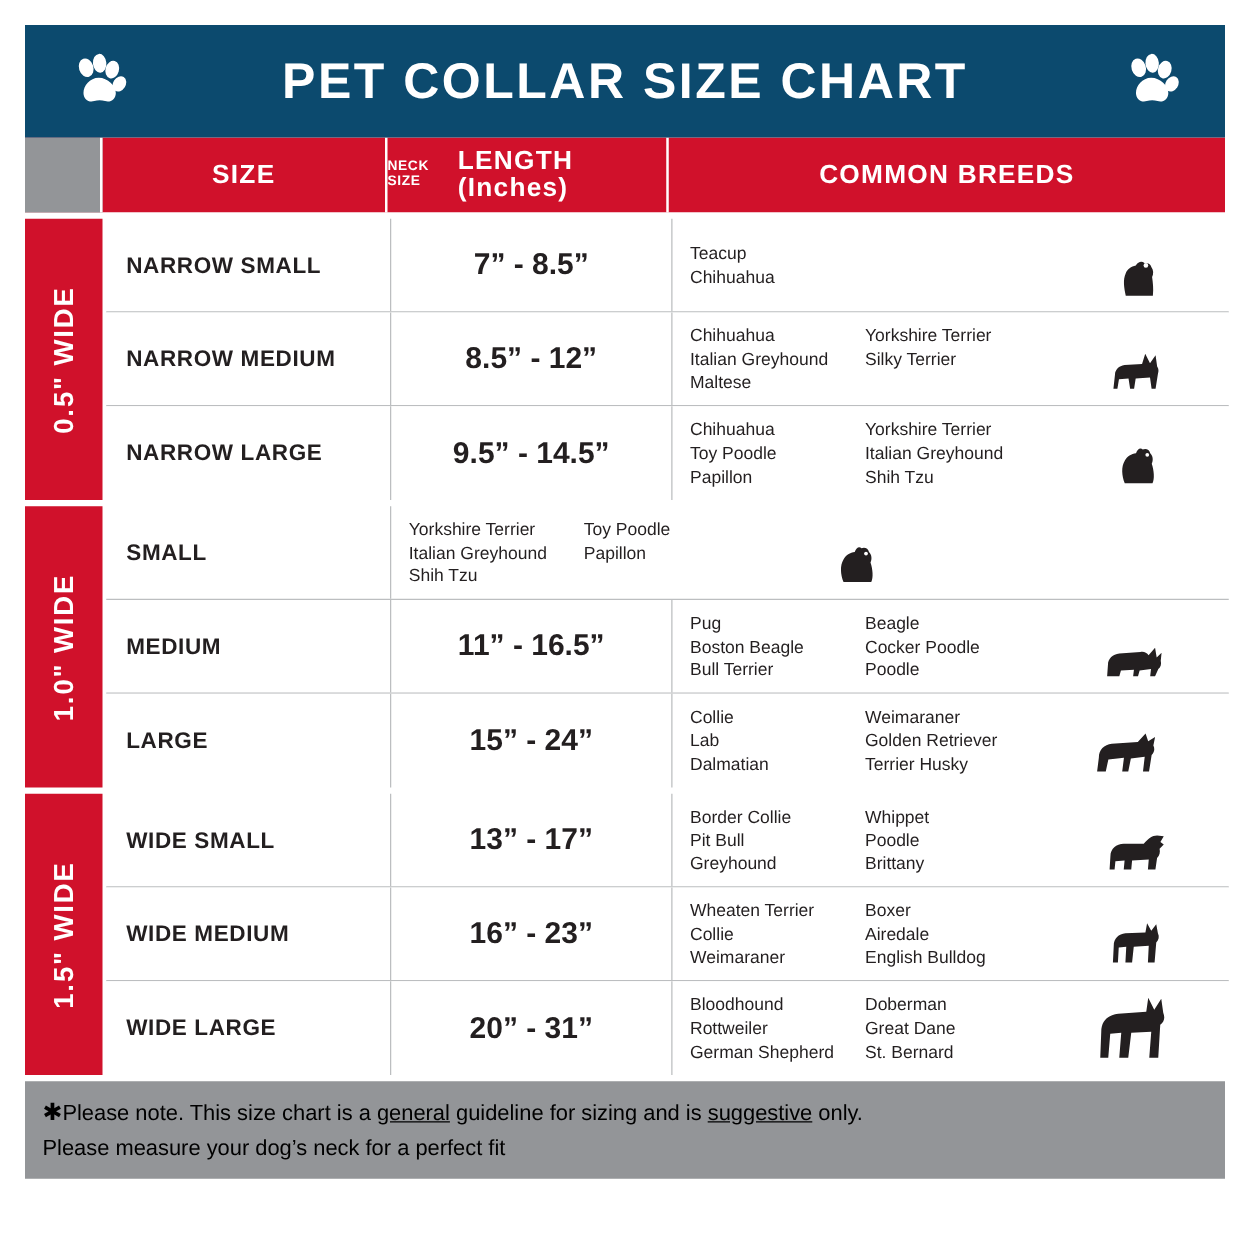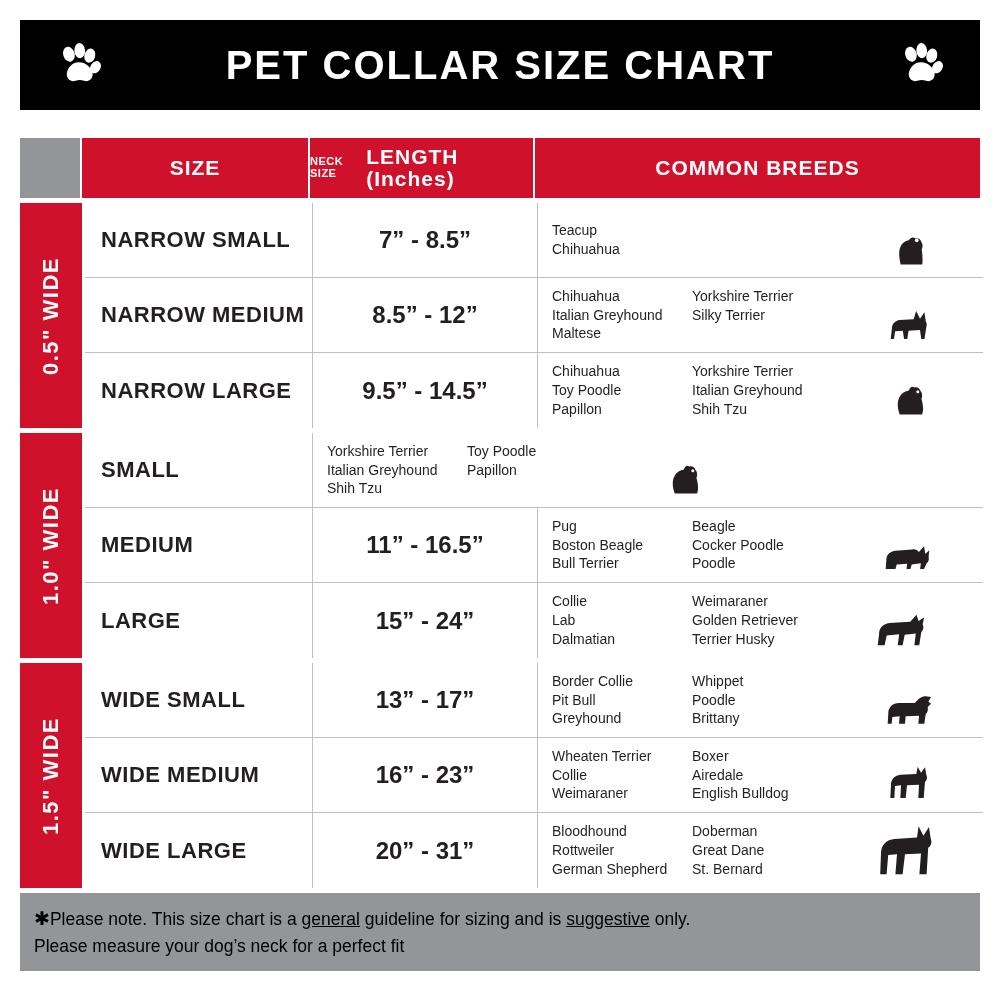--- a/index.html
+++ b/index.html
@@ -18,21 +18,21 @@
     width: 1000px;
     height: 1000px;
     box-sizing: border-box;
     background: #ffffff;
     border: 20px solid #ffffff;
   }
   
   .header {
     position: relative;
     height: 90px;
-    background: #000000;
+    background: #0c4a6e;
     display: flex;
     align-items: center;
     justify-content: center;
   }
   .header-title {
     color: #ffffff;
     font-size: 40px;
     font-weight: bold;
     letter-spacing: 2px;
     text-align: center;
@@ -49,21 +49,20 @@
 
   
   .table {
     display: block;
     width: 960px;
   }
   .row {
     display: flex;
     width: 100%;
     box-sizing: border-box;
-    margin-top: 28px;
   }
   .col-wide {
     width: 62px;
     flex: 0 0 62px;
   }
   .col-size {
     width: 228px;
     flex: 0 0 228px;
   }
   .col-length {
@@ -148,21 +147,21 @@
   .data-row.last { border-bottom: none; }
   .cell {
     box-sizing: border-box;
     display: flex;
     align-items: center;
     height: 100%;
     border-right: 1px solid #bcbec0;
   }
   .cell.size {
     padding-left: 16px;
-    font-size: 22px;
+    font-size: 18px;
     font-weight: bold;
     letter-spacing: 0.5px;
     color: #231f20;
   }
   .cell.length {
     justify-content: center;
     font-size: 24px;
     font-weight: bold;
     color: #231f20;
   }

